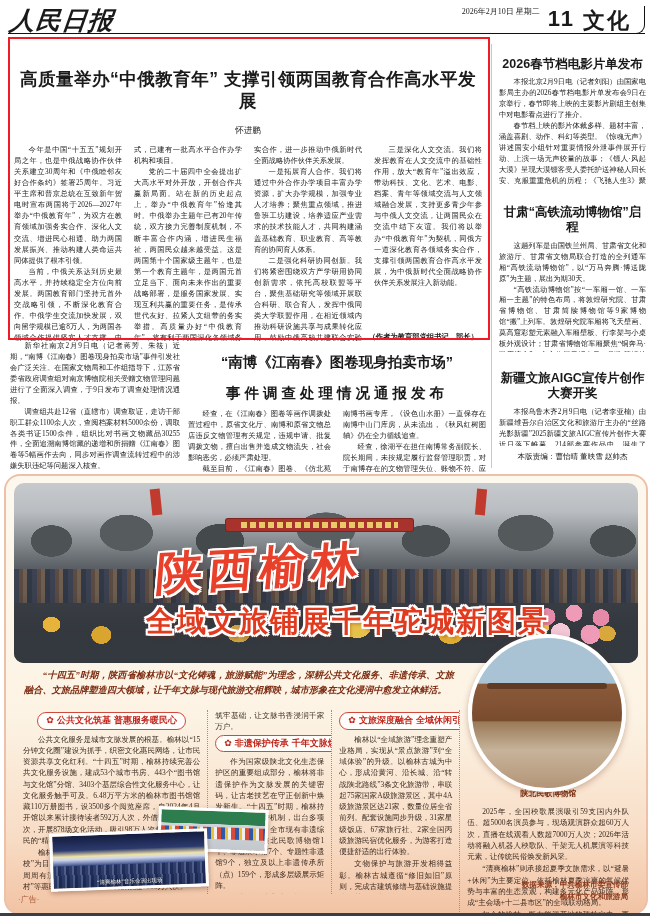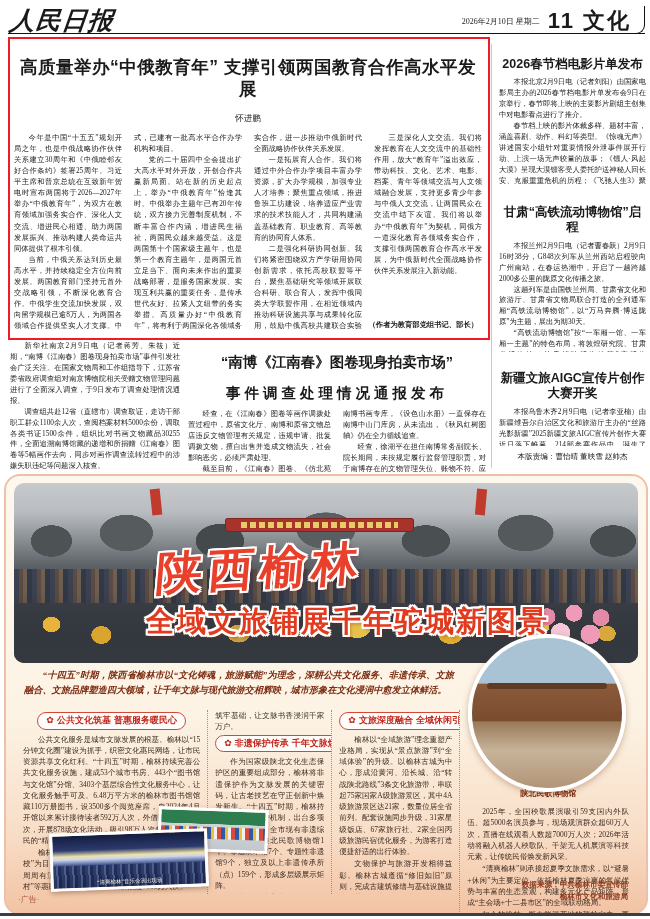--- a/index.html
+++ b/index.html
@@ -3,32 +3,32 @@
 <meta charset="utf-8">
 <style>
   html,body{margin:0;padding:0;background:#e9e9e9;}
   .page{position:relative;width:650px;height:919px;background:#fff;margin:0 auto;overflow:hidden;
         font-family:"Liberation Serif","DejaVu Serif",serif;color:#1a1a1a;}
 
   
   .masthead{position:absolute;left:8px;top:2px;right:5px;height:31px;border-bottom:1.5px solid #111;}
   .mh-logo{position:absolute;left:2px;top:2px;font-size:25px;font-weight:bold;font-style:italic;
            letter-spacing:1px;transform:skewX(-6deg);}
-  .mh-right{position:absolute;right:14px;top:4px;display:flex;align-items:center;gap:8px;}
+  .mh-right{position:absolute;right:14px;top:4px;display:flex;align-items:flex-start;gap:8px;}
   .mh-date{font-size:8px;color:#222;}
   .mh-page{font-size:22px;font-weight:bold;letter-spacing:2px;font-family:"Liberation Sans","DejaVu Sans",sans-serif;}
   .mh-corner{position:absolute;right:0;top:4px;width:10px;height:27px;
              border-right:1.5px solid #111;border-bottom:1.5px solid #111;border-bottom-right-radius:9px;}
 
   
   .anno-box{position:absolute;left:8px;top:37px;width:478px;height:299px;border:2.5px solid #ee1c25;
             z-index:60;pointer-events:none;}
 
   
-  .main-art{position:absolute;left:14px;top:44px;width:468px;height:288px;overflow:hidden;}
+  .main-art{position:absolute;left:14px;top:56px;width:468px;height:288px;overflow:hidden;}
   .main-headline{font-size:17.5px;font-weight:bold;text-align:center;letter-spacing:.5px;line-height:1.3;
                  font-family:"Liberation Sans","DejaVu Sans",sans-serif;}
   .main-byline{text-align:center;font-size:8.5px;margin:6px 0 7px;}
   .main-cols{column-count:4;column-gap:12px;column-fill:auto;height:218px;
              font-size:7.3px;line-height:1.52;text-align:justify;overflow:hidden;}
   .para{margin:0;text-indent:2em;}
   .main-sig{position:absolute;right:4px;bottom:2px;font-size:7.3px;font-weight:bold;background:#fff;padding-left:4px;}
 
   
   .south-left{position:absolute;left:10px;top:341px;width:170px;height:128px;overflow:hidden;
@@ -183,21 +183,20 @@
   <article class="rail-art rail-a">
     <h3 class="rail-title">2026春节档电影片单发布</h3>
     <div class="rail-body">
         <p class="para">本报北京2月9日电（记者刘阳）由国家电影局主办的2026春节档电影片单发布会9日在京举行，春节即将上映的主要影片剧组主创集中对电影看点进行了推介。</p>
         <p class="para">春节档上映的影片体裁多样、题材丰富，涵盖喜剧、动作、科幻等类型。《惊魂无声》讲述国安小组针对重要情报外泄事件展开行动、上演一场无声较量的故事；《镖人·风起大漠》呈现大漠镖客受人委托护送神秘人回长安、克服重重危机的历程；《飞驰人生3》聚焦最后一届巴音布鲁克拉力赛落幕、赛车手面对新挑战的主题；《星河入梦》展开一场“脑洞大开”的梦境冒险之旅。</p>
       </div>
   </article>
   <article class="rail-art rail-b">
     <h3 class="rail-title">甘肃“高铁流动博物馆”启程</h3>
     <div class="rail-body">
-        <p class="para">本报兰州2月9日电（记者曹春跃）2月9日16时38分，G848次列车从兰州西站启程驶向广州南站，在春运热潮中，开启了一趟跨越2000多公里的陇原文化传播之旅。</p>
         <p class="para">这趟列车是由国铁兰州局、甘肃省文化和旅游厅、甘肃省文物局联合打造的全列通车厢“高铁流动博物馆”，以“万马奔腾·博送陇原”为主题，展出为期30天。</p>
         <p class="para">“高铁流动博物馆”按“一车厢一馆、一车厢一主题”的特色布局，将敦煌研究院、甘肃省博物馆、甘肃简牍博物馆等9家博物馆“搬”上列车。敦煌研究院车厢将飞天壁画、莫高窟彩塑元素融入车厢壁板、行李架与小桌板外观设计；甘肃省博物馆车厢聚焦“铜奔马·陇原流金”，全方位展示铜奔马、彩陶等镇馆之宝的文物细节与历史底蕴——列车上还有22名专业讲解员流动讲解，同步开展文物宣讲、壁画盖印等活动。</p>
       </div>
   </article>
   <article class="rail-art rail-c">
     <h3 class="rail-title">新疆文旅AIGC宣传片创作大赛开奖</h3>
     <div class="rail-body">
         <p class="para">本报乌鲁木齐2月9日电（记者李亚楠）由新疆维吾尔自治区文化和旅游厅主办的“丝路光影新疆”2025新疆文旅AIGC宣传片创作大赛近日落下帷幕，214部参赛作品中，诞生了《风从天山来》等17部获奖作品。</p>
       </div>
   </article>

